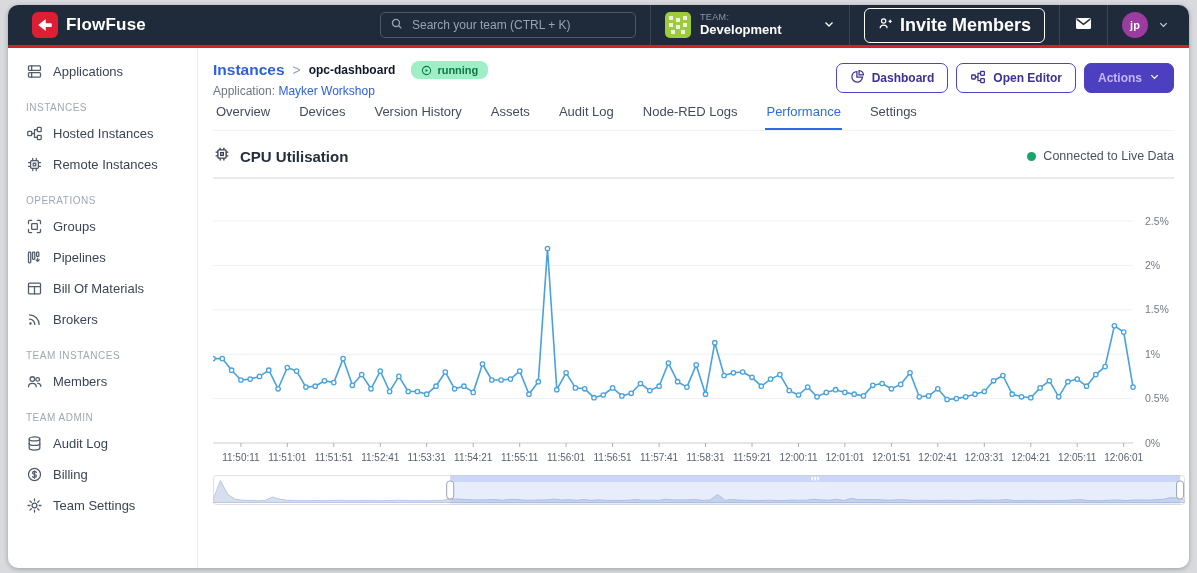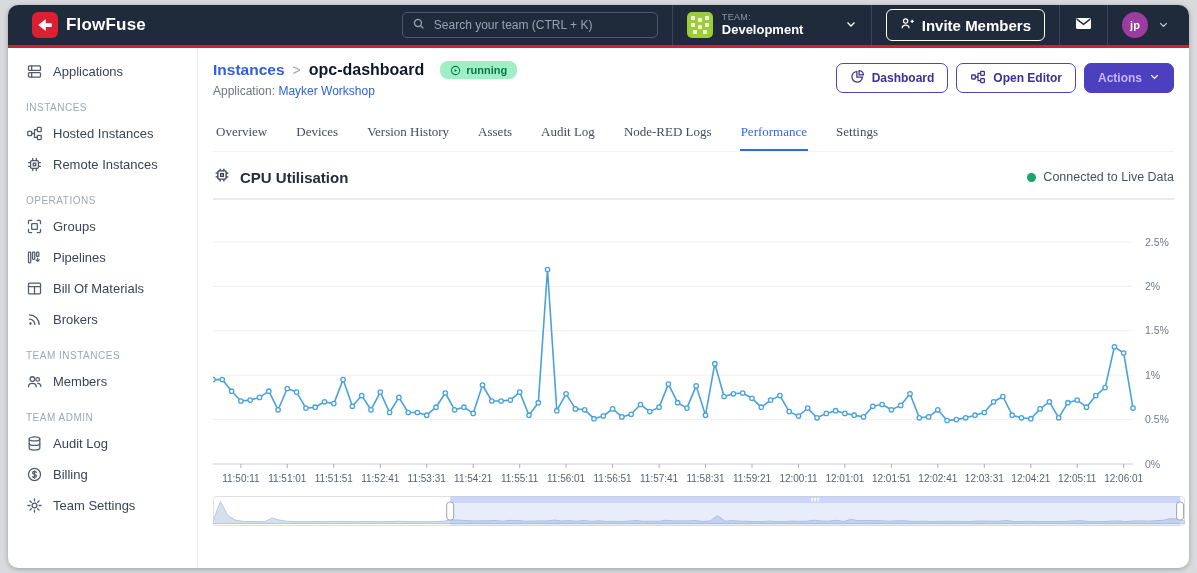--- a/index.html
+++ b/index.html
@@ -32,54 +32,54 @@
   .search-box input { flex:1; background:transparent; border:none; outline:none;
     color:#e2e8f0; font-size:12px; font-family:inherit; }
   .search-box input::placeholder { color:#97a3b4; }
   .team-select { display:flex; align-items:center; gap:9px; cursor:pointer; min-width:170px; }
   .team-avatar { width:26px; height:26px; border-radius:5px; overflow:hidden; flex:0 0 auto; }
   .team-text { display:flex; flex-direction:column; line-height:1.1; }
   .team-label { color:#8b97a8; font-size:9px; letter-spacing:.04em; }
   .team-name { color:#ffffff; font-size:13px; font-weight:bold; }
   .team-select .chev { margin-left:auto; }
   .invite-btn { display:flex; align-items:center; gap:7px; background:transparent;
-    border:1px solid #ffffff; border-radius:6px; color:#fff; font-size:15px; font-weight:bold;
+    border:1px solid #ffffff; border-radius:6px; color:#fff; font-size:18px; font-weight:bold;
     padding:6px 13px; cursor:pointer; font-family:inherit; }
   .mail-wrap { cursor:pointer; display:flex; align-items:center; }
   .user-menu { display:flex; align-items:center; gap:10px; cursor:pointer; padding-right:6px; }
   .avatar { width:26px; height:26px; border-radius:50%; background:#9c3ba0; color:#fff;
     font-size:11px; font-weight:bold; display:flex; align-items:center; justify-content:center; }
   .accent { height:3px; background:#d0222d; flex:0 0 auto; }
   
   .layout { flex:1; display:flex; min-height:0; }
   .sidebar { width:190px; flex:0 0 auto; border-right:1px solid #e7e9ee; padding:8px 0 0; }
   .side-item { display:flex; align-items:center; gap:10px; padding:7px 18px; cursor:pointer;
     color:#3b4554; font-size:13px; }
   .side-icon { width:17px; height:17px; color:#525c6b; display:flex; flex:0 0 auto; }
   .side-header { padding:15px 18px 5px; font-size:10px; color:#a0a7b1; letter-spacing:.05em; }
   
   .main { flex:1; min-width:0; padding:13px 15px 0; }
   .page-header { display:flex; justify-content:space-between; align-items:flex-start; }
   .crumbs { display:flex; align-items:center; gap:8px; }
   .crumb-link { color:#2e62d9; font-size:15.5px; font-weight:bold; cursor:pointer; text-decoration:none; }
   .crumb-sep { color:#98a2b3; font-size:14px; }
-  .crumb-current { color:#101828; font-size:16px; font-weight:bold; }
+  .crumb-current { color:#101828; font-size:12px; font-weight:bold; }
   .badge { display:flex; align-items:center; gap:5px; background:#9eeec6; color:#0d7a45;
     font-size:11px; font-weight:bold; border-radius:8px; padding:3px 10px; margin-left:8px; }
   .badge svg { display:block; }
   .app-line { margin-top:5px; font-size:12px; }
   .app-label { color:#717680; }
   .app-link { color:#2e62d9; cursor:pointer; text-decoration:none; }
   .ph-actions { display:flex; gap:8px; padding-top:2px; }
   .btn { display:flex; align-items:center; gap:7px; height:30px; padding:0 13px;
     border-radius:7px; font-size:12px; font-weight:bold; cursor:pointer; font-family:inherit; }
   .btn.outline { background:#fff; border:1.5px solid #4d43c5; color:#3b3292; }
   .btn.solid { background:#4c40c0; border:1.5px solid #4c40c0; color:#c4b5fd; }
   
-  .tabs { display:flex; gap:27px; margin-top:20px; border-bottom:1px solid #f2f3f6; padding:0 2px;font-family:Liberation Serif, serif; }
+  .tabs { display:flex; gap:27px; margin-top:0; border-bottom:1px solid #f2f3f6; padding:0 2px; }
   .tab { font-size:13px; color:#424c5c; padding:6px 1px 9px; cursor:pointer;
     border-bottom:2.5px solid transparent; }
   .tab.active { color:#2f6be4; border-bottom-color:#2f6be4; }
   
   .chart-header { display:flex; justify-content:space-between; align-items:center;
     padding:14px 0 10px; border-bottom:2px solid #e8eaee; }
   .chart-title-wrap { display:flex; align-items:center; gap:9px; color:#394150; }
   .chart-title { font-size:15px; font-weight:bold; color:#252e3c; }
   .live-status { display:flex; align-items:center; gap:7px; font-size:12.5px; color:#4a5260; }
   .live-dot { width:9px; height:9px; border-radius:50%; background:#17a56e; }

